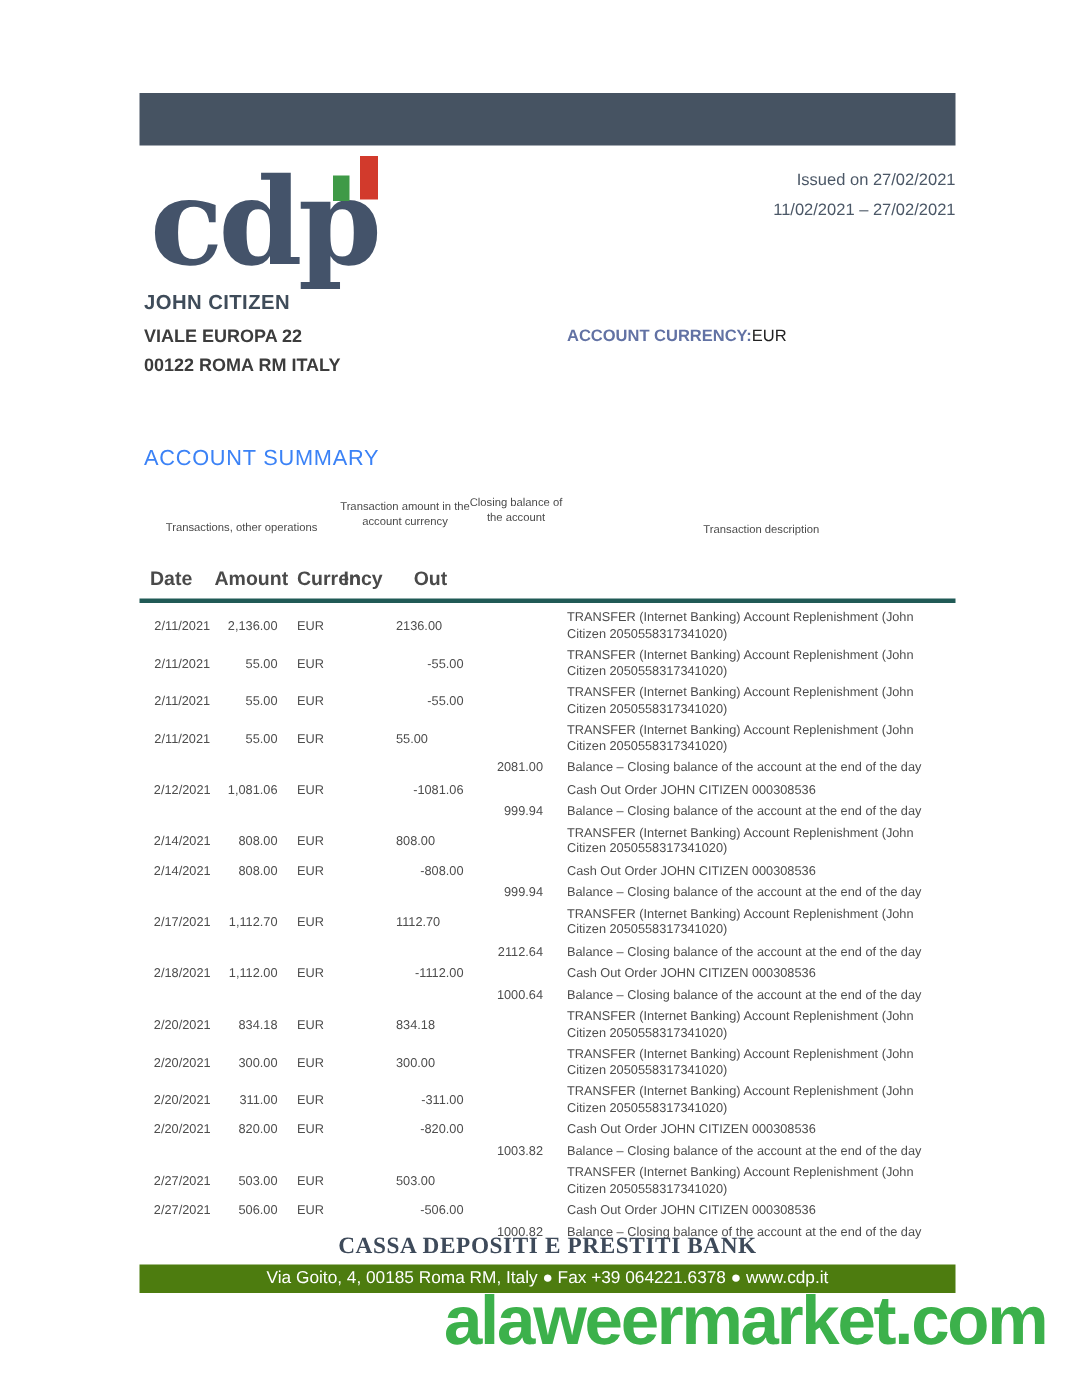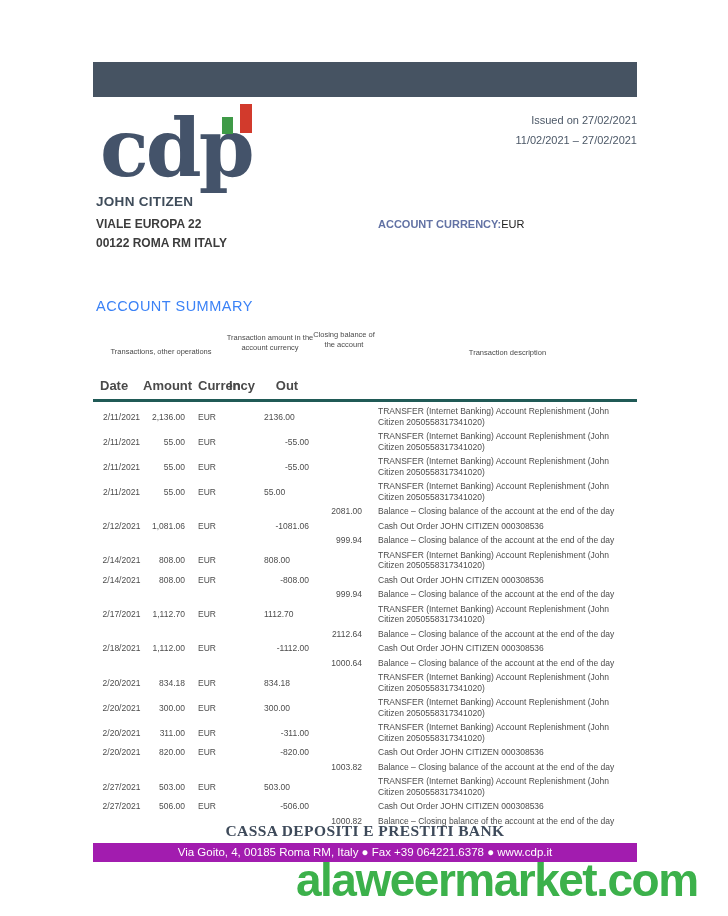--- a/index.html
+++ b/index.html
@@ -68,21 +68,21 @@
   .trow .balance{text-align:right;}
   .trow .desc{padding-left:16px;line-height:10.5px;}
 
   
   .bank-name{
     left:93px;top:822px;width:544px;text-align:center;
     font-family:"Liberation Serif","DejaVu Serif",serif;font-weight:bold;
     font-size:15.5px;color:#3e4a5a;letter-spacing:.4px;
   }
   .bottombar{
-    left:93px;top:843px;width:544px;height:19px;background:#a21caf;
+    left:93px;top:843px;width:544px;height:19px;background:#4d7c0f;
     color:#ffffff;font-size:11.5px;line-height:19px;text-align:center;
   }
   .watermark{
     left:296px;top:856px;font-size:46px;font-weight:bold;color:#3cb14b;
     letter-spacing:-1.5px;line-height:48px;white-space:nowrap;
   }
 </style>
 </head>
 <body>
 

